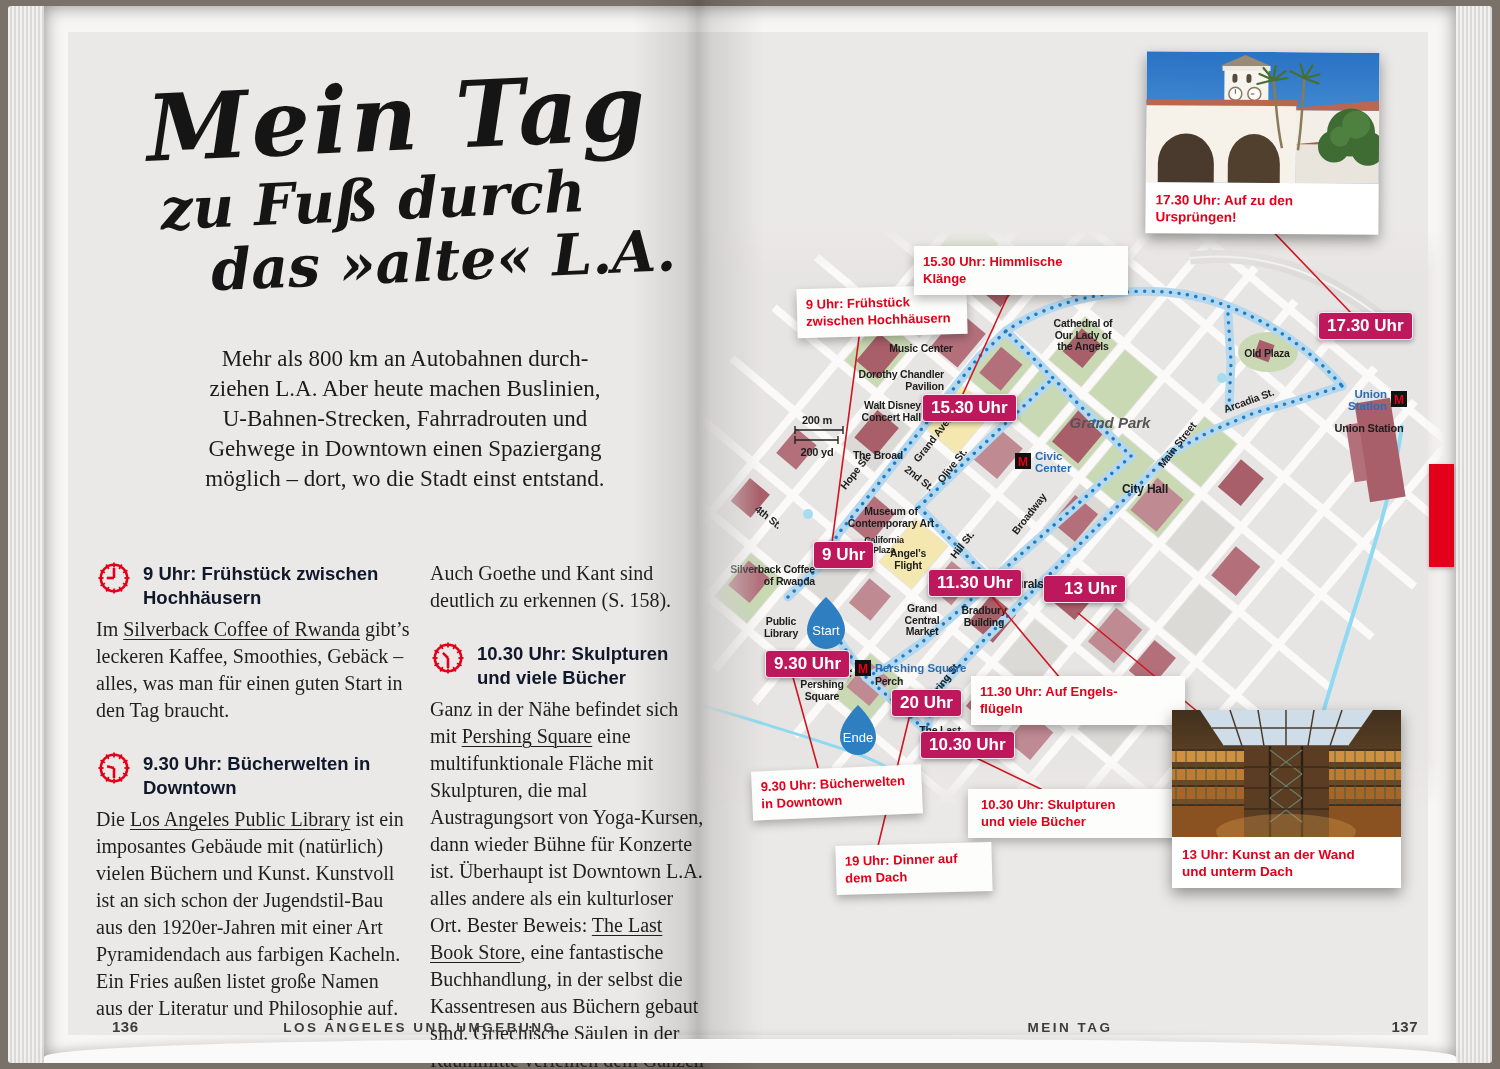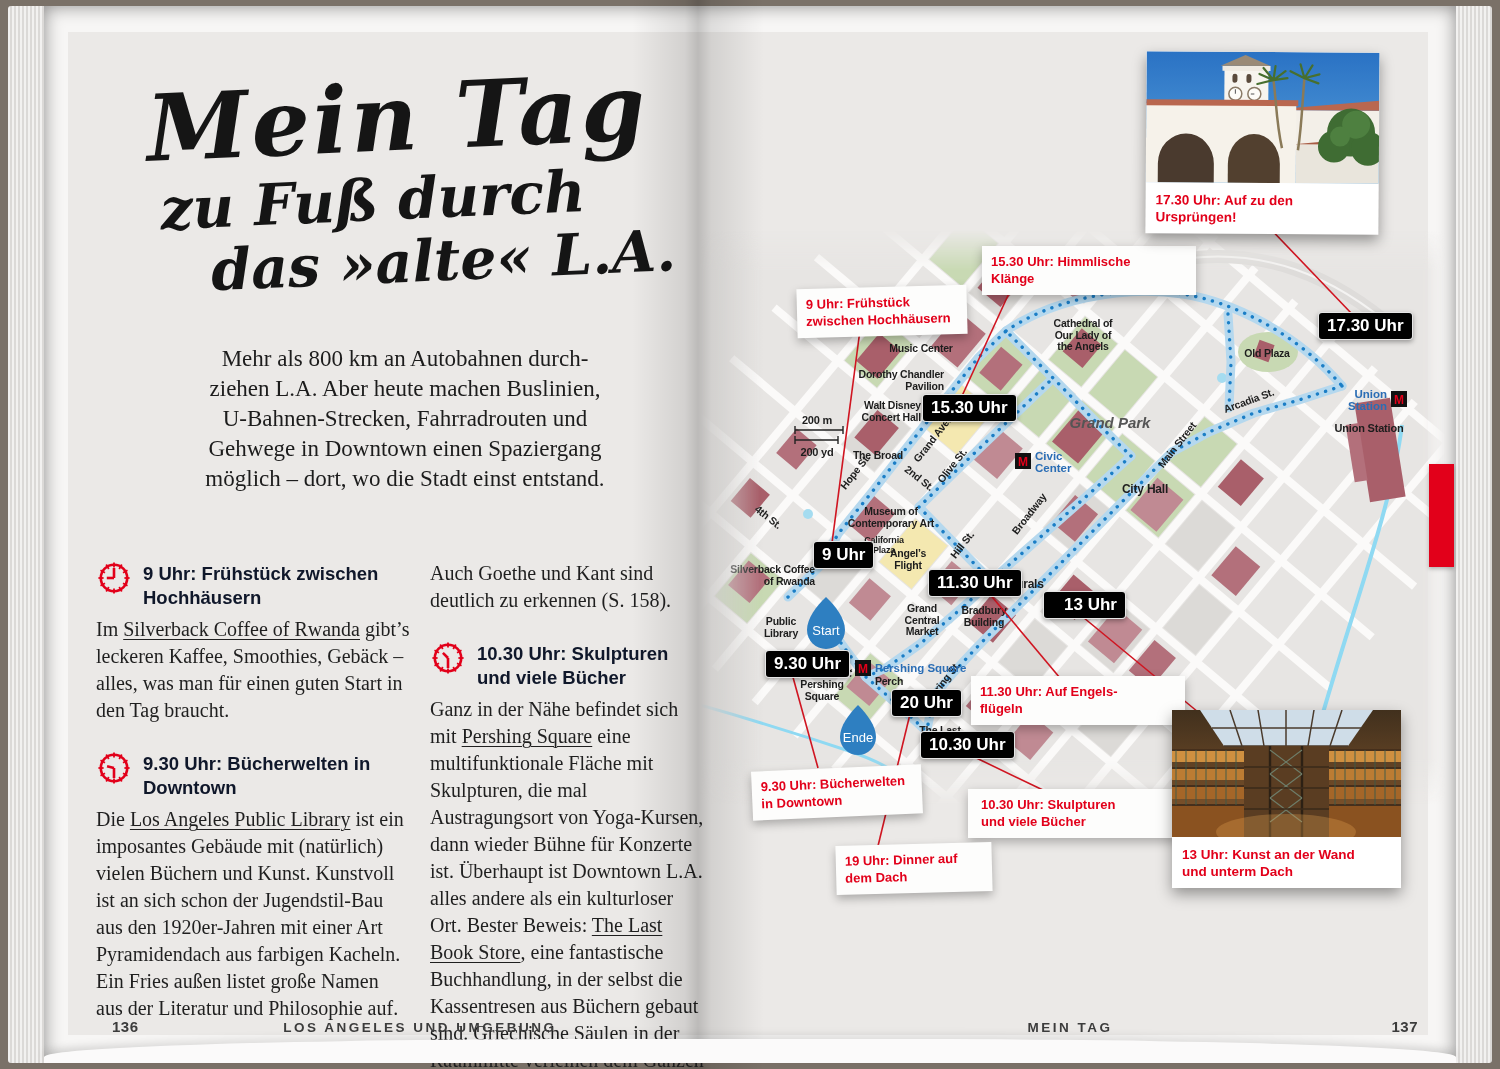--- a/index.html
+++ b/index.html
@@ -44,21 +44,21 @@
       mask-image:linear-gradient(90deg,transparent 0,#000 8%,#000 97%,transparent 100%);}
   .map-wrap-inner{width:100%;height:100%;
       -webkit-mask-image:linear-gradient(180deg,transparent 0,#000 7%,#000 92%,transparent 100%);
       mask-image:linear-gradient(180deg,transparent 0,#000 7%,#000 92%,transparent 100%);}
   svg text{font-family:"Liberation Sans",sans-serif;}
   .mlab{fill:#1d1d1d;font-weight:bold;letter-spacing:-0.2px;}
   .mlab-park{fill:#555;font-style:italic;font-weight:bold;}
   .blue-lab{fill:#2a6db5;font-weight:bold;}
   .overlay-svg{position:absolute;left:0;top:0;z-index:3;pointer-events:none;}
   
-  .badge{position:absolute;z-index:4;background:#000000;color:#fff;font-weight:bold;font-size:17px;
+  .badge{position:absolute;z-index:4;background:#be185d;color:#fff;font-weight:bold;font-size:17px;
       line-height:1;padding:4px 8px 5px;border-radius:4px;border:1.5px solid rgba(255,255,255,.9);
       box-shadow:0 2px 5px rgba(0,0,0,.35);white-space:nowrap;}
   .callout{position:absolute;z-index:4;background:#fdfdfc;color:#e2001a;font-weight:bold;
       font-size:13px;line-height:17px;padding:7px 9px 8px;box-shadow:0 4px 10px rgba(0,0,0,.28);}
   
   .photo-card{position:absolute;z-index:5;background:#fff;box-shadow:0 6px 14px rgba(0,0,0,.38);}
   .photo-caption{color:#e2001a;font-weight:bold;font-size:13.5px;line-height:16.5px;padding:6px 10px 8px;}
   .bookmark{position:absolute;left:1429px;top:464px;width:25px;height:103px;background:#e2001a;z-index:6;
       box-shadow:0 2px 4px rgba(0,0,0,.25);}
 </style>
@@ -344,29 +344,29 @@
       <line x1="791" y1="670" x2="818" y2="768" stroke="#d01521" stroke-width="1.6"></line>
       <line x1="911" y1="710" x2="878" y2="846" stroke="#d01521" stroke-width="1.6"></line>
       <line x1="968" y1="754" x2="1045" y2="791" stroke="#d01521" stroke-width="1.6"></line>
     </svg>
 
   <div id="overlays">
       <div class="badge" style="left: 813px; top: 541px;">9 Uhr</div>
       <div class="badge" style="left: 765px; top: 650px;">9.30 Uhr</div>
       <div class="badge" style="left: 920px; top: 731px;">10.30 Uhr</div>
       <div class="badge" style="left: 928px; top: 569px;">11.30 Uhr</div>
-      <div class="badge" style="left: 1043px; top: 591px; padding-left: 20px;">13 Uhr</div>
+      <div class="badge" style="left: 1043px; top: 575px; padding-left: 20px;">13 Uhr</div>
       <div class="badge" style="left: 922px; top: 394px;">15.30 Uhr</div>
       <div class="badge" style="left: 1318px; top: 312px;">17.30 Uhr</div>
       <div class="badge" style="left: 891px; top: 689px;">20 Uhr</div>
       <div class="callout" style="left: 797px; top: 287px; width: 152px; transform: rotate(-1.5deg);">
         <div>9 Uhr: Frühstück</div>
         <div>zwischen Hochhäusern</div>
       </div>
-      <div class="callout" style="left: 982px; top: 246px; width: 196px;">
+      <div class="callout" style="left: 914px; top: 246px; width: 196px;">
         <div>15.30 Uhr: Himmlische</div>
         <div>Klänge</div>
       </div>
       <div class="callout" style="left: 971px; top: 676px; width: 196px;">
         <div>11.30 Uhr: Auf Engels-</div>
         <div>flügeln</div>
       </div>
       <div class="callout" style="left: 752px; top: 768px; width: 152px; transform: rotate(-2.5deg);">
         <div>9.30 Uhr: Bücherwelten</div>
         <div>in Downtown</div>

